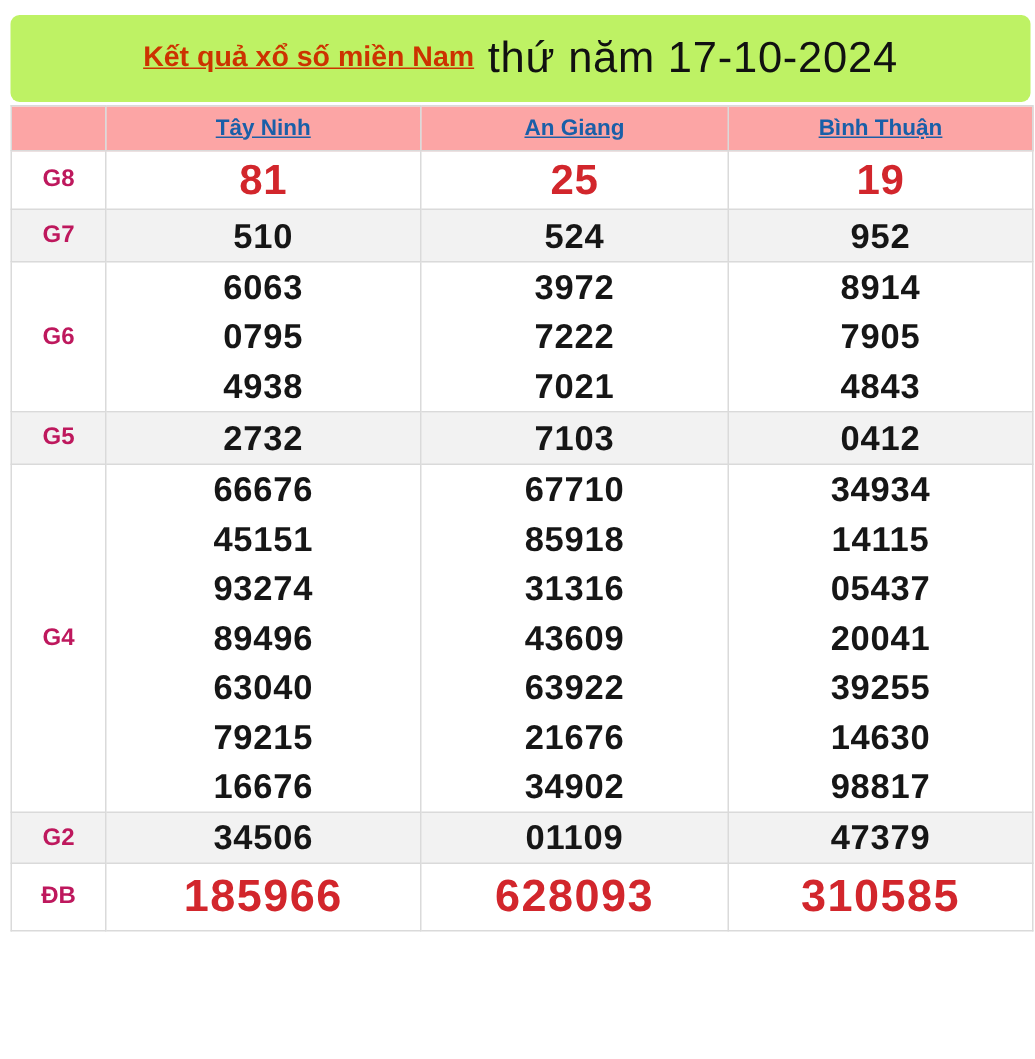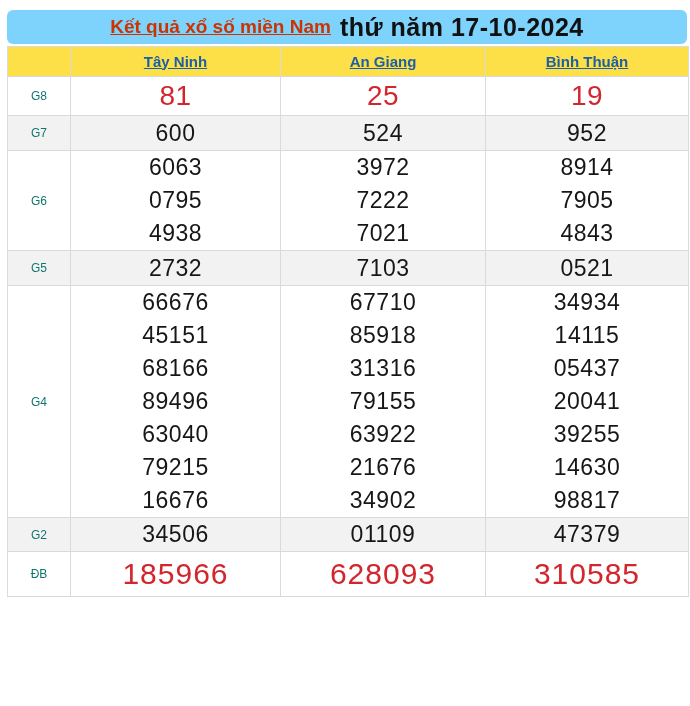--- a/index.html
+++ b/index.html
@@ -6,59 +6,59 @@
   body{
     width:690px;height:706px;overflow:hidden;
     font-family:"Liberation Sans","DejaVu Sans",sans-serif;
     -webkit-font-smoothing:antialiased;
   }
   .page{width:690px;height:706px;background:#fff;}
 
   
   .banner{
     margin:10px 3px 0 7px;
-    height:34px;
-    background:#7dd3fc;
+    height:58px;
+    background:#bef264;
     border-radius:6px;
     display:flex;align-items:center;justify-content:center;
     gap:9px;white-space:nowrap;
   }
   .banner a{
     color:#cc3300;font-size:19px;font-weight:bold;
     text-decoration:underline;cursor:pointer;
   }
   .banner .date{
-    color:#111;font-size:25px;font-weight:bold;letter-spacing:0.5px;
+    color:#111;font-size:29px;font-weight:normal;letter-spacing:0.5px;
   }
 
   
   table.results{
     margin-left:7px;margin-top:2px;
     width:681px;
     border-collapse:collapse;table-layout:fixed;
   }
   table.results td,table.results th{
     border:1px solid #dadada;
     padding:0;margin:0;
     text-align:center;vertical-align:middle;
   }
   thead th{
-    height:29px;background:#fde047;font-weight:bold;
+    height:29px;background:#fca5a5;font-weight:bold;
   }
   thead th a{
     color:#1a5fa8;font-size:15px;font-weight:bold;
     text-decoration:underline;cursor:pointer;
   }
   tbody tr{background:#ffffff;}
   tbody tr:nth-child(even){background:#f2f2f2;}
   td.rlabel{
-    font-size:12px;color:#0f766e;font-weight:normal;
+    font-size:16px;color:#be185d;font-weight:bold;
   }
   .num{
-    font-size:23px;font-weight:normal;color:#161616;
+    font-size:23px;font-weight:bold;color:#161616;
     line-height:33px;letter-spacing:0.5px;
   }
   tr[data-name="prize-row-G7"] .num,
   tr[data-name="prize-row-G5"] .num{line-height:34px;}
   td.g8 .num{font-size:28px;color:#d2262c;line-height:38px;}
   td.db .num{font-size:30px;color:#d2262c;line-height:44px;letter-spacing:1px;}
 </style>
 </head>
 <body>
 
@@ -99,21 +99,21 @@
           <td class="cell g8" data-name="result-cell">
             <div class="num" data-name="result-number">25</div>
           </td>
           <td class="cell g8" data-name="result-cell">
             <div class="num" data-name="result-number">19</div>
           </td>
         </tr>
         <tr data-name="prize-row-G7">
           <td class="rlabel" data-name="prize-label">G7</td>
           <td class="cell" data-name="result-cell">
-            <div class="num" data-name="result-number">600</div>
+            <div class="num" data-name="result-number">510</div>
           </td>
           <td class="cell" data-name="result-cell">
             <div class="num" data-name="result-number">524</div>
           </td>
           <td class="cell" data-name="result-cell">
             <div class="num" data-name="result-number">952</div>
           </td>
         </tr>
         <tr data-name="prize-row-G6">
           <td class="rlabel" data-name="prize-label">G6</td>
@@ -135,39 +135,39 @@
         </tr>
         <tr data-name="prize-row-G5">
           <td class="rlabel" data-name="prize-label">G5</td>
           <td class="cell" data-name="result-cell">
             <div class="num" data-name="result-number">2732</div>
           </td>
           <td class="cell" data-name="result-cell">
             <div class="num" data-name="result-number">7103</div>
           </td>
           <td class="cell" data-name="result-cell">
-            <div class="num" data-name="result-number">0521</div>
+            <div class="num" data-name="result-number">0412</div>
           </td>
         </tr>
         <tr data-name="prize-row-G4">
           <td class="rlabel" data-name="prize-label">G4</td>
           <td class="cell" data-name="result-cell">
             <div class="num" data-name="result-number">66676</div>
             <div class="num" data-name="result-number">45151</div>
-            <div class="num" data-name="result-number">68166</div>
+            <div class="num" data-name="result-number">93274</div>
             <div class="num" data-name="result-number">89496</div>
             <div class="num" data-name="result-number">63040</div>
             <div class="num" data-name="result-number">79215</div>
             <div class="num" data-name="result-number">16676</div>
           </td>
           <td class="cell" data-name="result-cell">
             <div class="num" data-name="result-number">67710</div>
             <div class="num" data-name="result-number">85918</div>
             <div class="num" data-name="result-number">31316</div>
-            <div class="num" data-name="result-number">79155</div>
+            <div class="num" data-name="result-number">43609</div>
             <div class="num" data-name="result-number">63922</div>
             <div class="num" data-name="result-number">21676</div>
             <div class="num" data-name="result-number">34902</div>
           </td>
           <td class="cell" data-name="result-cell">
             <div class="num" data-name="result-number">34934</div>
             <div class="num" data-name="result-number">14115</div>
             <div class="num" data-name="result-number">05437</div>
             <div class="num" data-name="result-number">20041</div>
             <div class="num" data-name="result-number">39255</div>

